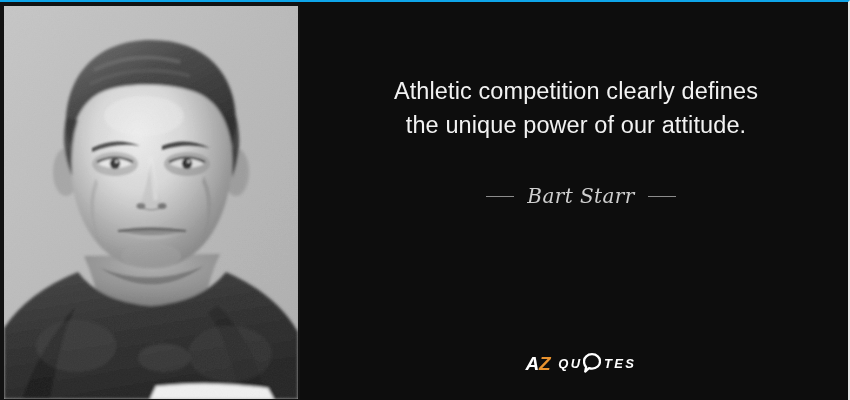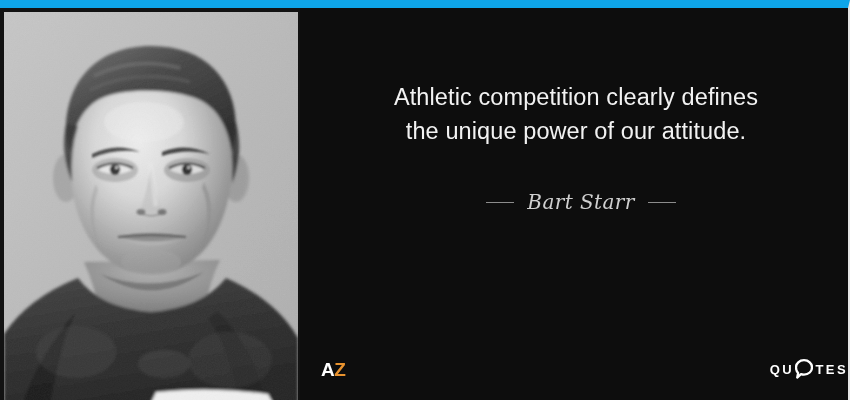--- a/index.html
+++ b/index.html
@@ -11,21 +11,21 @@
     font-family: "Liberation Sans", sans-serif;
   }
 
   .quote-card {
     position: relative;
     width: 850px;
     height: 400px;
     background: #0d0d0d;
     overflow: hidden;
     box-sizing: border-box;
-    border-top: 8px solid #0ea5e9;
+    border-top: 2px solid #0ea5e9;
     border-right: 2px solid #e6e6e6;
     display: flex;
     flex-direction: row;
   }
 
   
   .photo-pane {
     position: relative;
     width: 300px;
     height: 400px;
@@ -95,28 +95,29 @@
     font-style: italic;
     font-size: 20px;
     font-weight: 400;
     letter-spacing: 0.4px;
     white-space: nowrap;
   }
 
   
   .logo {
     position: absolute;
-    left: 7px;
+    left: 0;
     right: 0;
     top: 351px;
     display: flex;
     align-items: center;
-    justify-content: space-between;
+    justify-content: center;
     padding-left: 14px;
     gap: 8px;
+    font-style: italic;
   }
   .logo-az {
     font-family: "Liberation Sans", sans-serif;
     font-size: 19px;
     font-weight: bold;
     letter-spacing: -0.4px;
     line-height: 1;
   }
   .logo-a { color: #ffffff; }
   .logo-z { color: #e8922e; }

